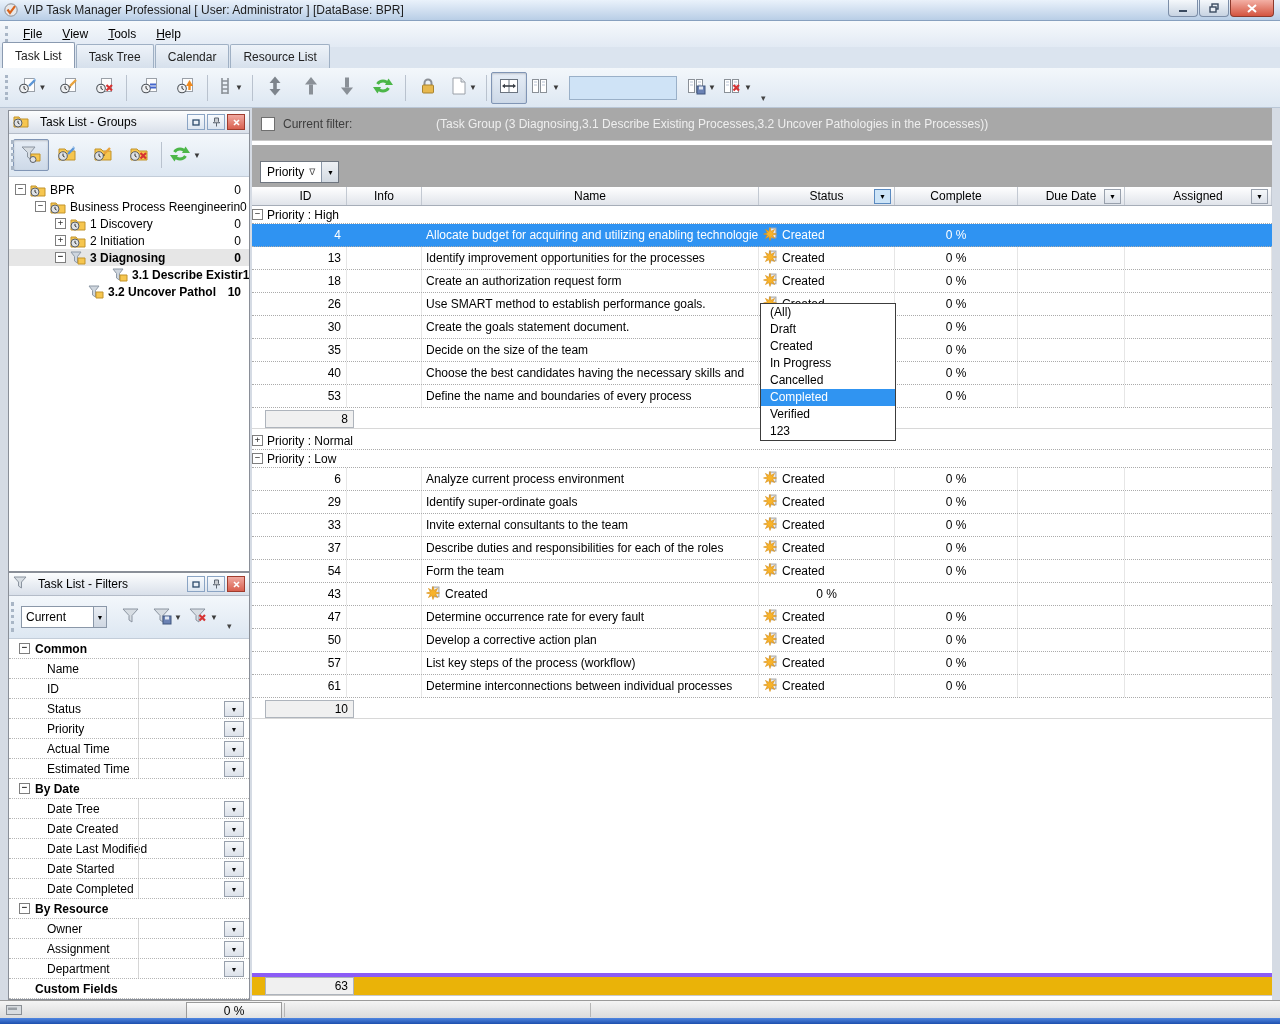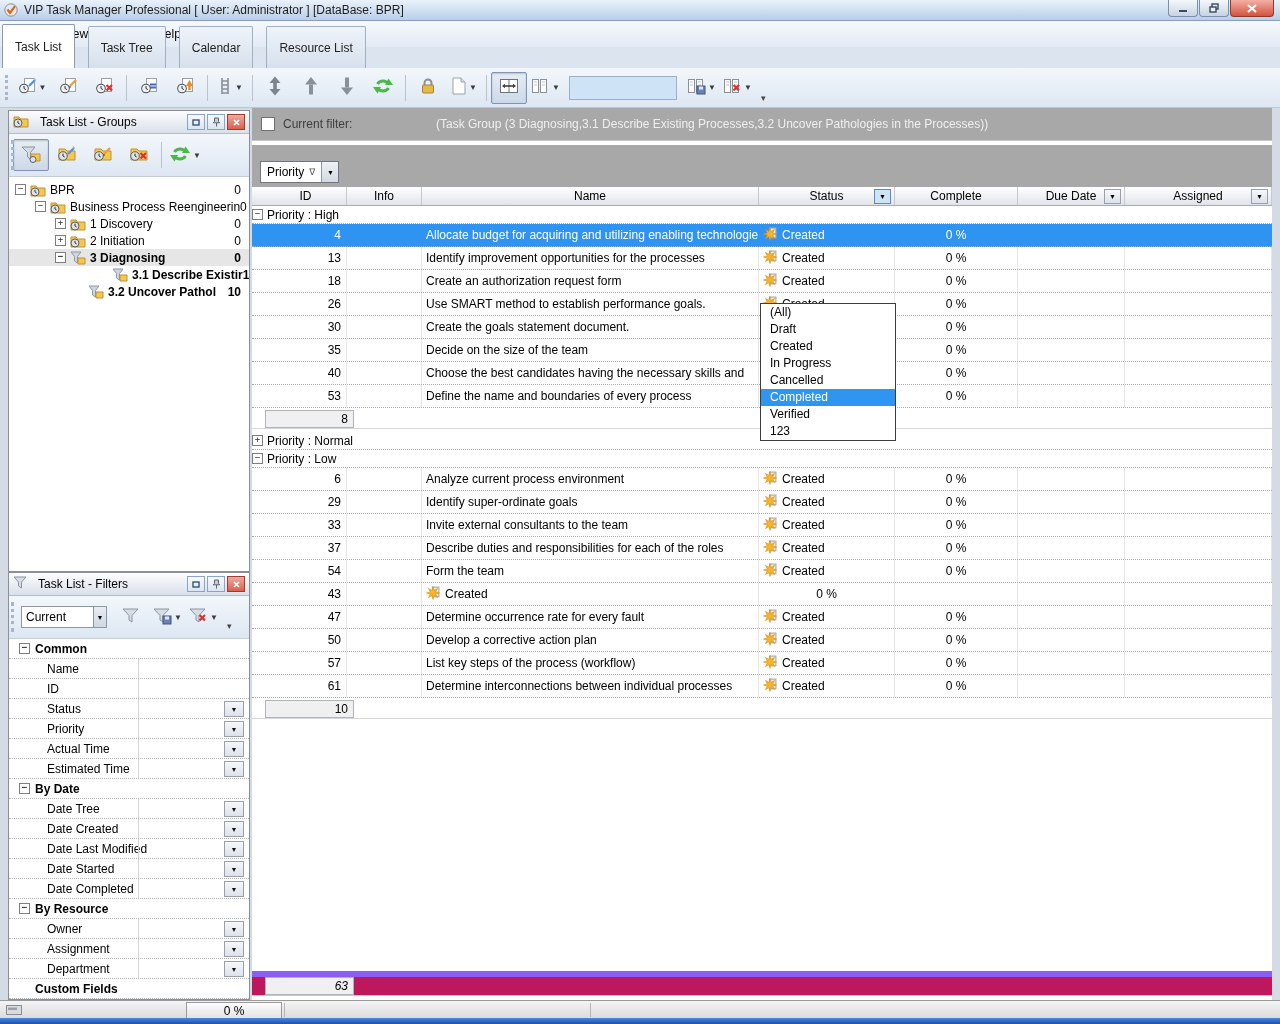--- a/index.html
+++ b/index.html
@@ -22,21 +22,21 @@
   .menubar{position:absolute;left:0;top:21px;width:1280px;height:26px;
     background:linear-gradient(#f6f9fc,#e2eaf4);border-bottom:1px solid #cfd9e6;
     display:flex;align-items:center;padding-left:14px;}
   .menubar::before{content:"";position:absolute;left:5px;top:5px;bottom:5px;width:3px;
     border-left:3px dotted #a9b6c6;}
   .menu-item{padding:3px 9px;margin-right:2px;}
 
   
   .tabbar{position:absolute;left:0;top:47px;width:1280px;height:21px;background:#dbe4ef;
     display:flex;align-items:flex-end;padding-left:2px;border-bottom:1px solid #b9c6d6;}
-  .tab{height:19px;display:flex;align-items:center;padding:11px 12px;margin-right:13px;
+  .tab{height:19px;display:flex;align-items:center;padding:2px 12px;margin-right:1px;
     background:linear-gradient(#eef3f9,#d6e0ec);border:1px solid #9fb0c4;border-bottom:none;
     border-radius:2px 2px 0 0;color:#222;}
   .tab.active{background:#fff;height:21px;font-weight:normal;border-color:#8a9ab0;}
 
   
   .toolbar{position:absolute;left:0;top:68px;width:1280px;height:39px;
     background:linear-gradient(#f3f7fb,#dde7f2);border-bottom:1px solid #b9c6d6;
     display:flex;align-items:center;padding-left:14px;}
   .toolbar::before{content:"";position:absolute;left:5px;top:7px;bottom:7px;width:3px;border-left:3px dotted #a9b6c6;}
   .tb-btn{height:30px;min-width:30px;display:flex;align-items:center;justify-content:center;
@@ -125,21 +125,21 @@
   .cell.id{justify-content:flex-end;padding-right:5px;}
   .cell.name{padding-left:4px;}
   .cell.status{padding-left:4px;gap:5px;}
   .cell.complete{justify-content:center;}
   .row.selected{background:#2f93f2;color:#fff;}
   .row.selected .cell{border-right-color:rgba(255,255,255,0);}
   .group-foot{height:18px;margin:2px 0 3px;display:flex;border-bottom:1px solid #d8d8d8;}
   .foot-box{margin-left:13px;width:82px;background:#f0f0f0;border:1px solid #aeb4bc;
     display:flex;align-items:center;justify-content:flex-end;padding-right:5px;}
   .total-row{position:absolute;left:0;bottom:4px;width:1020px;height:18px;display:flex;
-    border-top:6px solid #8b5cf6;border-bottom:1px solid #c9c9c9;background:#be185d;font-style:italic;}
+    border-top:4px solid #8b5cf6;border-bottom:1px solid #c9c9c9;background:#eab308;}
 
   .status-dropdown{position:absolute;left:508px;top:97px;width:134px;background:#fff;
     border:1px solid #3c3c3c;z-index:8;}
   .sd-item{height:17px;line-height:17px;padding-left:9px;}
   .sd-item.selected{background:#3094f1;color:#fff;}
 
   
   .statusbar{position:absolute;left:0;top:1000px;width:1280px;height:18px;
     background:linear-gradient(#f4f4f4,#dadada);border-top:1px solid #9a9a9a;display:flex;align-items:center;}
   .sb-icon{margin-left:6px;display:flex;}

